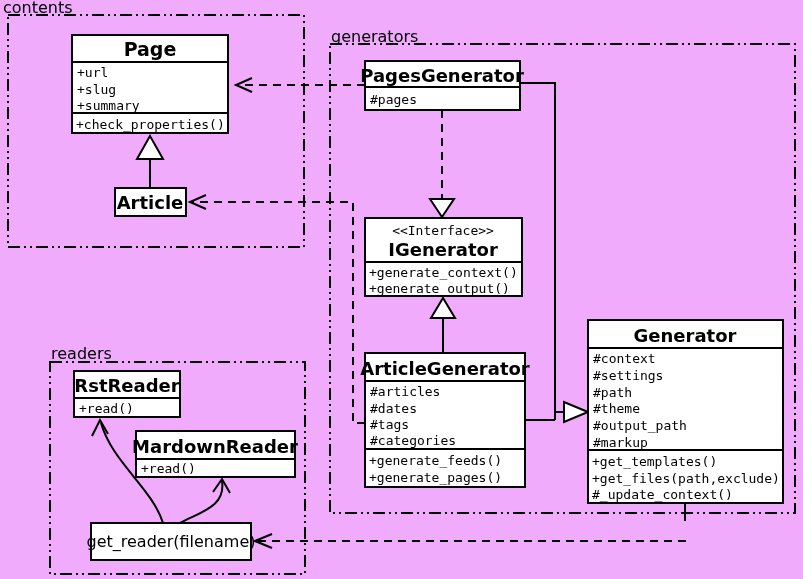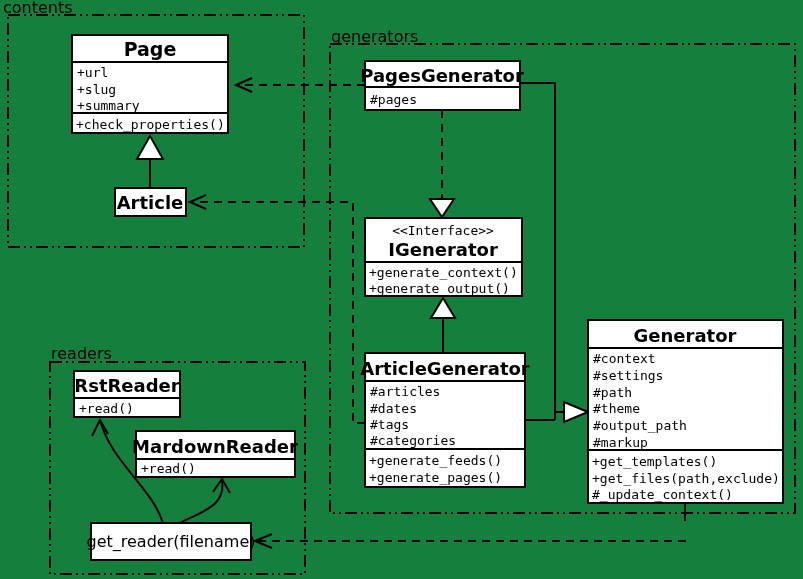--- a/index.html
+++ b/index.html
@@ -1,16 +1,16 @@
 <!DOCTYPE html>
 <html><head>
 <meta charset="utf-8">
 <style>
   html,body{margin:0;padding:0;background:#ffffff;}
-  .stage{position:relative;width:803px;height:579px;background:#15803d;overflow:hidden;text-align:right;}
+  .stage{position:relative;width:803px;height:579px;background:#f0abfc;overflow:hidden;text-align:right;}
   svg{display:block;}
   text{fill:#000000;}
   .pkg-label{font:16px "DejaVu Sans","Liberation Sans",sans-serif;}
   .cls-title{font:bold 18px "DejaVu Sans","Liberation Sans",sans-serif;text-anchor:middle;}
   .cls-title-lg{font:bold 19px "DejaVu Sans","Liberation Sans",sans-serif;text-anchor:middle;}
   .stereotype{font:13px "DejaVu Sans Mono","Liberation Mono",monospace;text-anchor:middle;}
   .member{font:13px "DejaVu Sans Mono","Liberation Mono",monospace;}
   .plain-label{font:16px "DejaVu Sans","Liberation Sans",sans-serif;text-anchor:middle;}
   .box{fill:#ffffff;stroke:#000000;stroke-width:2;}
   .sep{stroke:#000000;stroke-width:2;}

